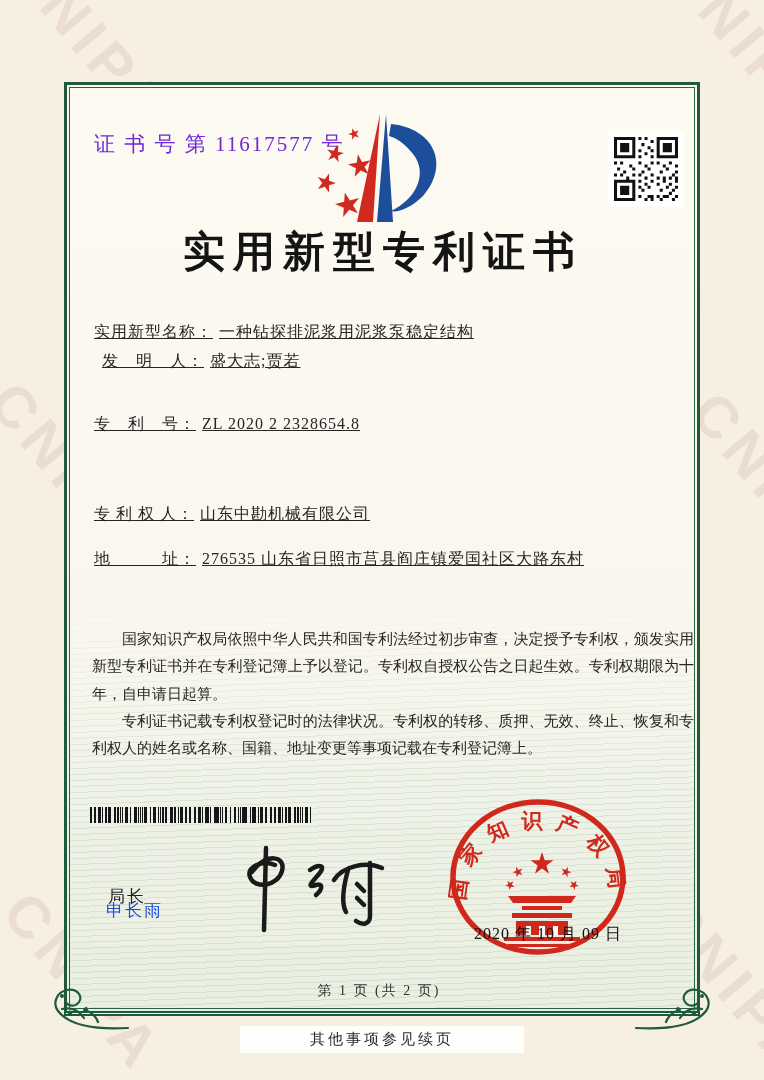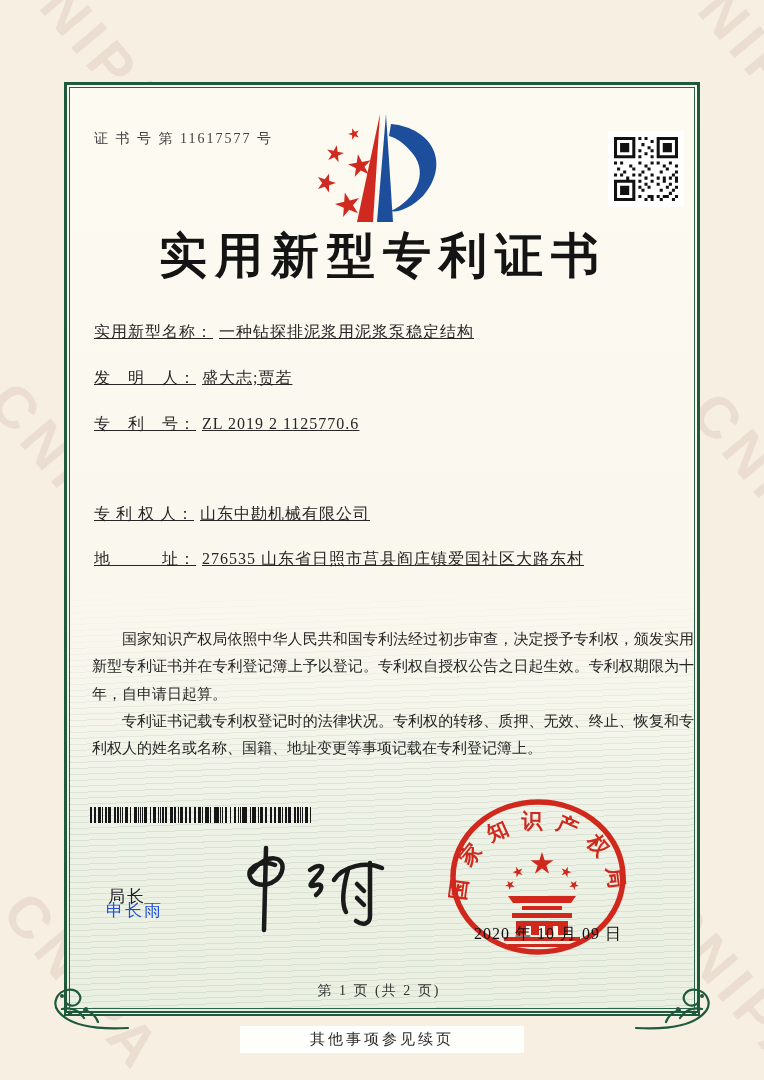--- a/index.html
+++ b/index.html
@@ -17,24 +17,24 @@
   .frame{position:absolute;left:64px;top:82px;width:630px;height:926px;
          border:3px solid #1f5a3d;border-bottom:5px double #1f5a3d;
          background:linear-gradient(180deg,#fdfaf2 0%,#faf7ee 52%,#eef2e6 80%,#e9efe1 100%);}
   .frame .inner-line{position:absolute;left:2px;top:2px;right:2px;bottom:2px;
          border:1px solid #2a6248;pointer-events:none;}
   .frame .waves{position:absolute;left:3px;right:3px;bottom:3px;height:46%;
          background:repeating-linear-gradient(178deg,rgba(110,150,120,0.16) 0 1px,rgba(0,0,0,0) 1px 6px);}
   .frame .waves::after{content:"";position:absolute;inset:0;
          background:linear-gradient(180deg,#faf7ee 0%,rgba(250,247,238,0) 45%);}
 
-  .cert-no{position:absolute;left:94px;top:130px;font-size:14px;letter-spacing:2px;color:#404040;}
+  .cert-no{position:absolute;left:94px;top:130px;font-size:21px;letter-spacing:2px;color:#6d28d9;}
 
   .title{position:absolute;left:64px;top:224px;width:630px;text-align:center;
-         font-size:48px;font-weight:bold;letter-spacing:8px;text-indent:8px;color:#141414;}
+         font-size:42px;font-weight:bold;letter-spacing:8px;text-indent:8px;color:#141414;}
 
   .field-row{position:absolute;left:94px;font-size:16px;color:#262626;letter-spacing:1px;white-space:nowrap;text-decoration:underline;}
   .field-row .lbl{margin-right:6px;}
   .grant-no-part{position:absolute;left:316px;top:0;white-space:nowrap;}
 
   .paras{position:absolute;left:92px;top:626px;width:602px;font-size:15px;
          line-height:1.82;color:#262626;text-align:justify;}
   .paras p{margin:0;text-indent:2em;}
 
   .barcode{position:absolute;left:90px;top:807px;width:221px;height:16px;
@@ -114,25 +114,25 @@
         M24 42h3v3h-3zM36 42h3v3h-3zM30 45h3v3h-3zM33 48h3v3h-3zM27 51h3v3h-3zM24 57h3v3h-3zM36 57h3v3h-3zM30 60h3v3h-3zM36 60h3v3h-3zM24 48h3v3h-3z
         M48 42h3v3h-3zM60 42h3v3h-3zM42 45h3v3h-3zM54 45h3v3h-3zM51 48h3v3h-3zM60 48h3v3h-3zM45 51h3v3h-3zM57 51h3v3h-3zM54 54h3v3h-3zM42 57h3v3h-3zM48 57h3v3h-3zM60 57h3v3h-3zM45 60h3v3h-3zM57 60h3v3h-3zM33 57h3v3h-3zM51 57h3v3h-3z"></path>
     </svg>
   </div>
 
   <div class="title">实用新型专利证书</div>
 
   <div class="field-row" style="top:322px;">
     <span class="lbl">实用新型名称：</span><span>一种钻探排泥浆用泥浆泵稳定结构</span>
   </div>
-  <div class="field-row" style="top:368px;">
+  <div class="field-row" style="top:351px;margin-left:8px;">
     <span class="lbl">发　明　人：</span><span>盛大志;贾若</span>
   </div>
   <div class="field-row" style="top:414px;">
-    <span class="lbl">专　利　号：</span><span>ZL 2019 2 1125770.6</span>
+    <span class="lbl">专　利　号：</span><span>ZL 2020 2 2328654.8</span>
   </div>
   <div class="field-row" style="top:504px;">
     <span class="lbl">专 利 权 人：</span><span>山东中勘机械有限公司</span>
   </div>
   <div class="field-row" style="top:549px;">
     <span class="lbl">地　　　址：</span><span>276535 山东省日照市莒县阎庄镇爱国社区大路东村</span>
   </div>
 
   <div class="paras">
     <p>国家知识产权局依照中华人民共和国专利法经过初步审查，决定授予专利权，颁发实用新型专利证书并在专利登记簿上予以登记。专利权自授权公告之日起生效。专利权期限为十年，自申请日起算。</p>

